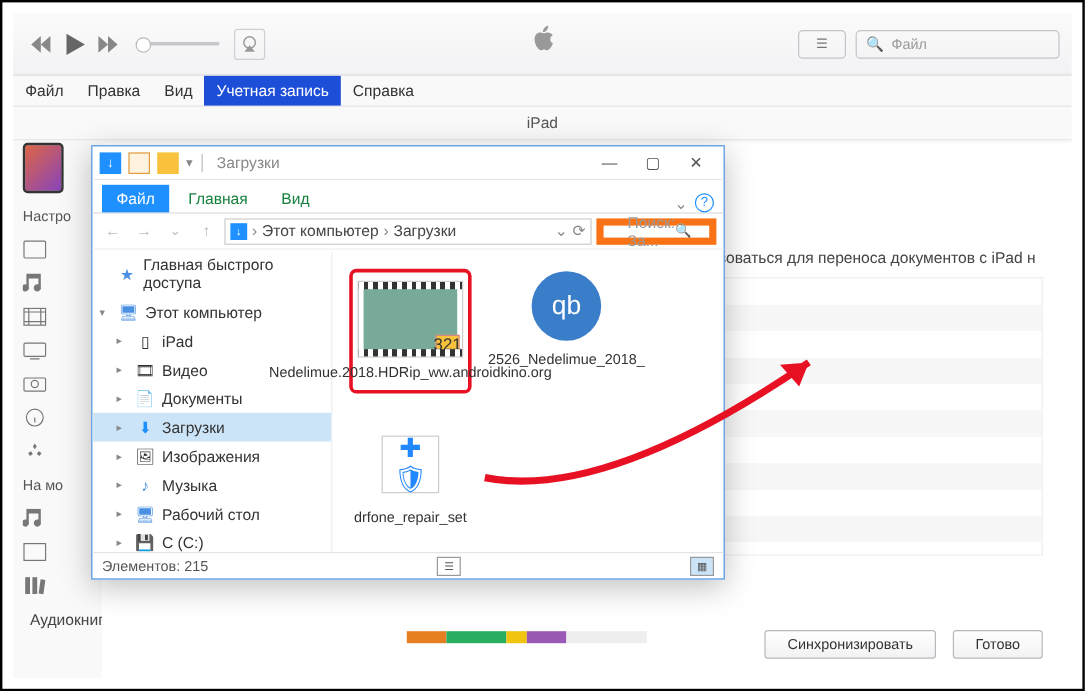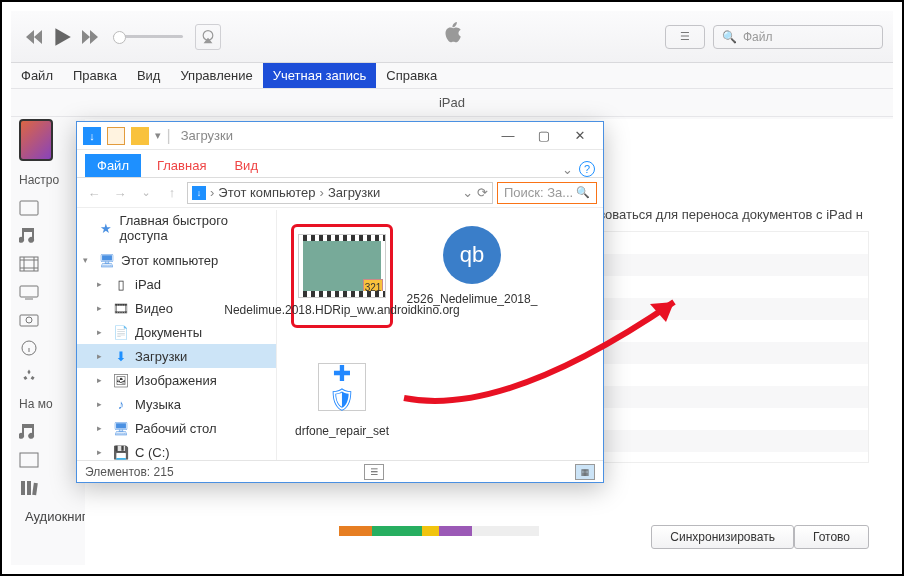--- a/index.html
+++ b/index.html
@@ -23,55 +23,55 @@
 .devbar{height:28px;display:flex;align-items:center;justify-content:center;font-size:13px;color:#555;border-bottom:1px solid #e6e6e9}
 .sidebar{position:absolute;left:0;top:108px;width:70px;bottom:0}
 .shdr{font-size:12px;color:#555;padding:6px 8px}
 .sicn{width:34px;height:26px;margin:2px 8px;display:flex;align-items:center;font-size:16px;color:#666}
 .sicn svg{width:20px;height:16px}
 .ipad{width:34px;height:42px;margin:0 8px 6px;border-radius:4px;background:linear-gradient(135deg,#d64,#84b);border:2px solid #333}
 .mainpane{position:absolute;left:74px;right:0;top:108px;bottom:0;background:#fff;padding:12px 16px;font-size:13px;color:#444}
 .docsec{position:absolute;right:24px;top:220px;width:268px}
 .dochdr{font-size:15px;color:#333;margin-bottom:10px}
 .doclist{border:1px solid #eee;height:232px;background:repeating-linear-gradient(#fff 0 22px,#f7f7f8 22px 44px)}
-.btnrow{position:absolute;right:24px;bottom:16px;display:flex;gap:0}
+.btnrow{position:absolute;right:24px;bottom:16px;display:flex;gap:14px}
 .btn{height:24px;padding:0 18px;border:1px solid #b8b8bc;border-radius:3px;background:linear-gradient(#fff,#f2f2f4);font-size:12px;color:#333;display:flex;align-items:center}
 .colorbar{position:absolute;left:328px;bottom:29px;width:200px;height:10px;display:flex}
 .colorbar span{height:100%}
 
 .explorer{position:absolute;left:74px;top:119px;width:528px;height:362px;background:#fff;border:1px solid #4a90e2;box-shadow:0 6px 24px rgba(0,0,0,.25)}
 .extitle{height:28px;display:flex;align-items:center;padding:0 6px;gap:6px;border-bottom:1px solid #e8e8e8}
 .exarr{width:18px;height:18px;background:#1e90ff;display:flex;align-items:center;justify-content:center;color:#fff;font-size:11px}
 .exinp{width:18px;height:18px;border:1px solid #e29b3c;background:#fff3e0}
 .exfold{width:18px;height:18px;background:#f9c23c}
 .extxt{color:#888;font-size:13px;margin-left:4px}
 .exwin{margin-left:auto;display:flex;gap:2px}
 .exwin span{width:34px;height:22px;display:flex;align-items:center;justify-content:center;font-size:13px;color:#555}
 .ribbon{height:28px;display:flex;align-items:end;padding:0 8px;gap:4px;font-size:13px;border-bottom:1px solid #ddd}
-.rtab{padding:4px 12px;color:#ef4444}
+.rtab{padding:4px 12px;color:#15803d}
 .rtab.file{background:#1e90ff;color:#fff}
 .rhelp{margin-left:auto;display:flex;align-items:center;gap:6px;font-size:13px;color:#1e90ff}
 .addr{height:30px;display:flex;align-items:center;padding:0 6px;gap:4px;font-size:13px;border-bottom:1px solid #eee}
 .navb{width:22px;height:22px;border-radius:3px;display:flex;align-items:center;justify-content:center;color:#bbb}
 .addrbox{flex:1;height:22px;border:1px solid #ccc;display:flex;align-items:center;padding:0 4px;gap:4px;color:#444}
 .addrbox .sep{color:#888}
-.srchbox{width:100px;height:22px;border:1px solid #f97316;padding:0 6px;color:#999;display:flex;align-items:center;justify-content:space-between}
+.srchbox{width:100px;height:22px;border:6px solid #f97316;padding:0 20px;color:#999;display:flex;align-items:center;justify-content:space-between}
 .exside{position:absolute;left:0;top:88px;width:200px;bottom:22px;border-right:1px solid #eee;padding:6px 0;font-size:13px;overflow:hidden}
 .sitm{height:24px;display:flex;align-items:center;padding:0 6px;gap:6px;color:#333}
 .sitm.l1{padding-left:20px}
 .sitm.hl{background:#cce4f7}
 .sitm .icn{width:16px;height:16px;display:flex;align-items:center;justify-content:center;font-size:13px}
 .sitm .ar{width:10px;color:#888;font-size:9px}
 .filesarea{position:absolute;left:200px;top:88px;right:0;bottom:22px;padding:14px;display:flex;flex-wrap:wrap;gap:28px;align-content:flex-start}
 .fitem{width:102px;display:flex;flex-direction:column;align-items:center;font-size:12px;text-align:center;color:#333}
 .thumb{width:86px;height:62px;margin-bottom:6px;display:flex;align-items:center;justify-content:center;position:relative}
 .vid{background:#7a9;border:4px solid #fff;box-shadow:0 0 0 1px #ccc;position:relative}
 .vid::before,.vid::after{content:"";position:absolute;left:-4px;right:-4px;height:6px;background:repeating-linear-gradient(90deg,#fff 0 4px,#333 4px 8px)}
 .vid::before{top:-4px}.vid::after{bottom:-4px}
-.vid .mpc{position:absolute;right:-2px;bottom:-2px;width:20px;height:16px;background:#f9c23c;border:1px solid #c88;font-size:10px;display:flex;align-items:center;justify-content:center}
+.vid .mpc{position:absolute;right:-2px;bottom:-2px;width:20px;height:16px;background:#f9c23c;border:1px solid #c88;font-size:14px;display:flex;align-items:center;justify-content:center}
 .hl-file{border:3px solid #e81123;border-radius:6px;padding:8px}
 .qb{width:58px;height:58px;border-radius:50%;background:#3a7ec9;color:#fff;font-size:22px;display:flex;align-items:center;justify-content:center}
 .exe{width:48px;height:48px;background:#fff;border:1px solid #ccc;display:flex;align-items:center;justify-content:center;font-size:22px;color:#28f}
 .status{position:absolute;left:0;right:0;bottom:0;height:22px;border-top:1px solid #e4e4e4;display:flex;align-items:center;padding:0 8px;font-size:12px;color:#555;gap:4px}
 .status .vbtn{margin-left:auto;width:20px;height:16px;border:1px solid #999;display:flex;align-items:center;justify-content:center;font-size:9px}
 .arrow{position:absolute;left:382px;top:266px;width:330px;height:160px;pointer-events:none}
 .info{position:absolute;right:30px;top:196px;font-size:13px;color:#444}
 </style>
 </head>
 <body>
@@ -113,21 +113,20 @@
       <div class="searchbox">
         <span>🔍</span>
         <span>Файл</span>
       </div>
     </div>
   </div>
   <div class="menubar">
     <span>Файл</span>
     <span>Правка</span>
     <span>Вид</span>
-    <span>Управление</span>
     <span class="act">Учетная запись</span>
     <span>Справка</span>
   </div>
   <div class="devbar">iPad</div>
 
   <div class="sidebar">
     <div class="ipad"></div>
     <div class="shdr">Настро</div>
     <div class="sicn">
         <svg viewBox="0 0 20 16" fill="none" stroke="#777">

